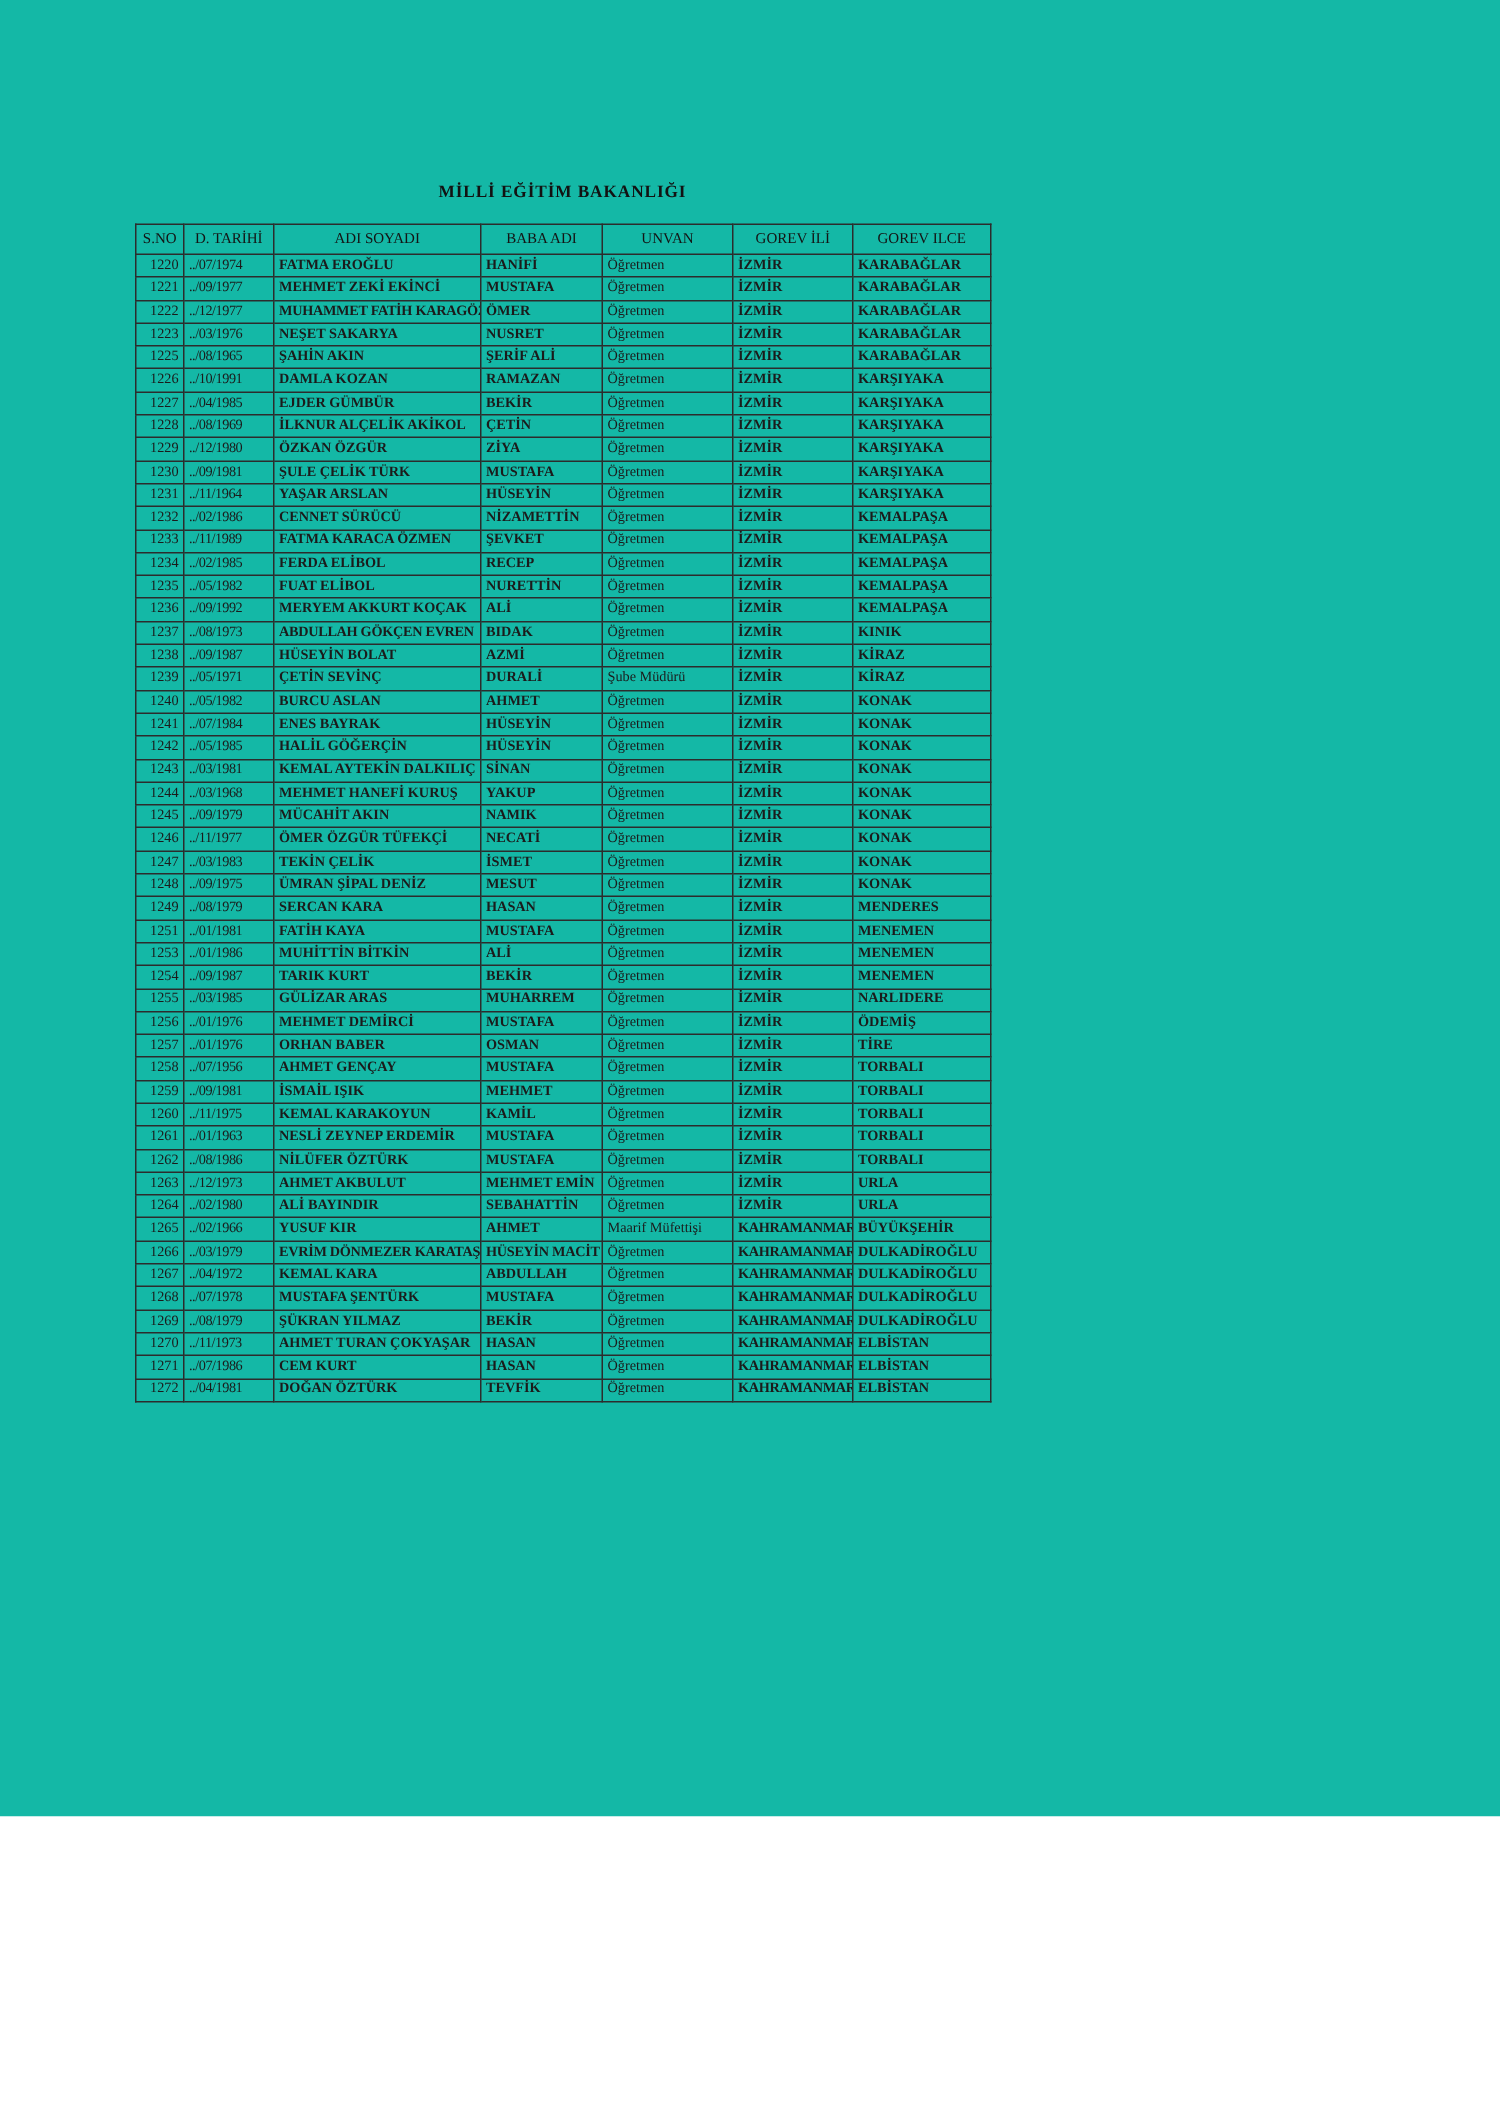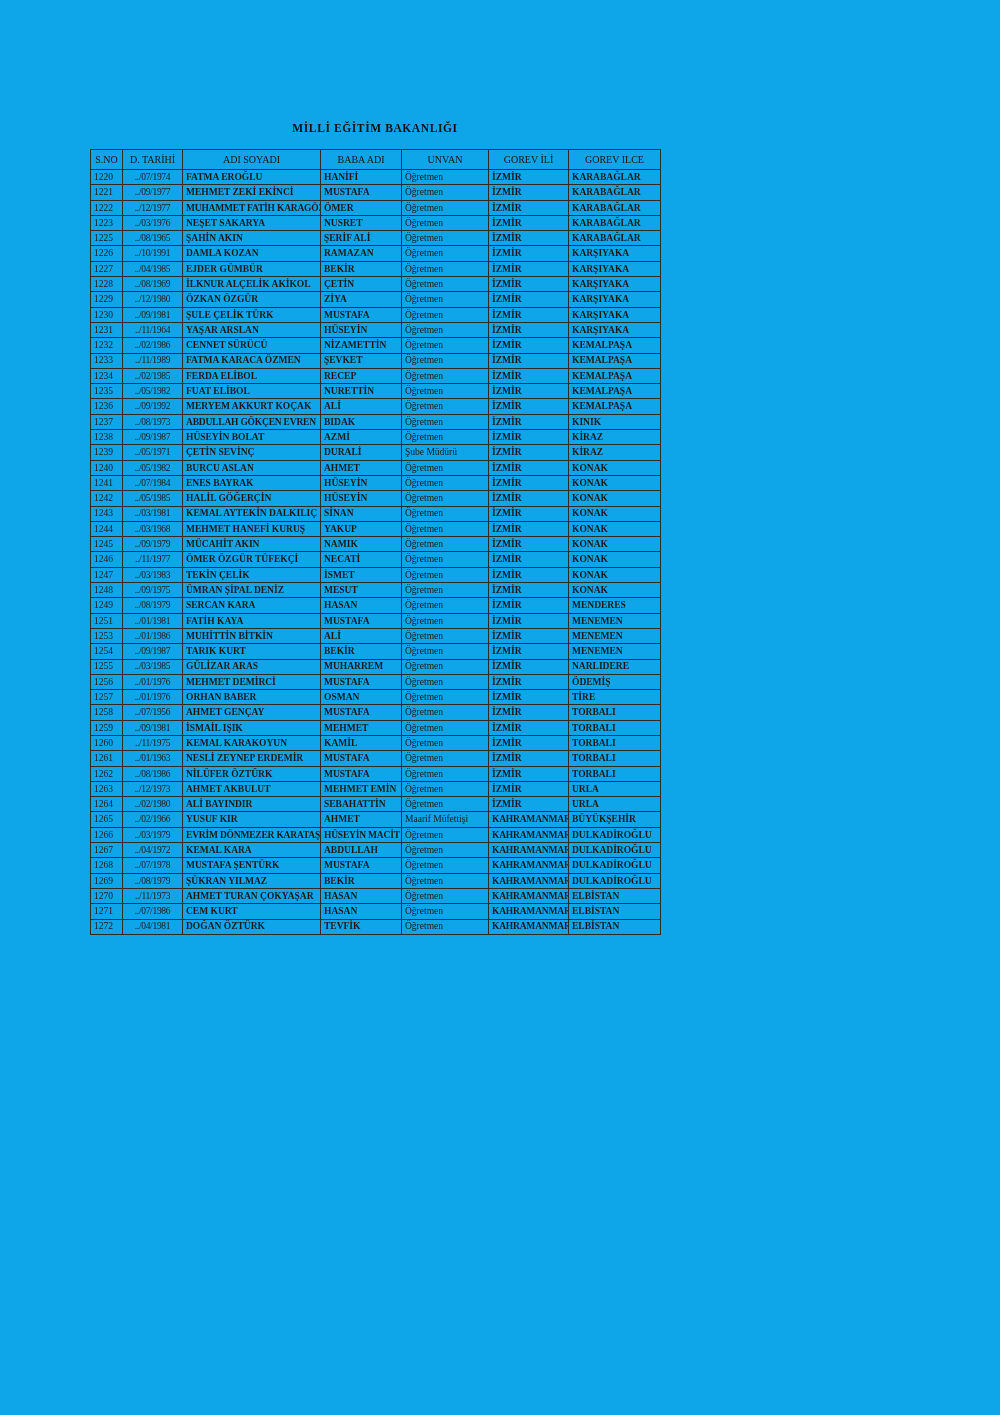--- a/index.html
+++ b/index.html
@@ -3,22 +3,22 @@
 <meta charset="utf-8">
 <style>
   html, body {
     margin: 0;
     padding: 0;
     background: #ffffff;
   }
   .sheet {
     position: relative;
     width: 1000px;
-    height: 1415px;
-    background: #0ea5e9;
+    height: 1211px;
+    background: #14b8a6;
     overflow: hidden;
     font-family: "Liberation Serif", "DejaVu Serif", serif;
     color: #161616;
   }
   .doc {
     position: absolute;
     left: 90px;
     top: 122px;
     width: 570px;
   }
@@ -51,22 +51,22 @@
     font-weight: 400;
     text-align: center;
     color: #141414;
   }
   table.roster td {
     height: 14.3px;
     font-size: 9.5px;
     line-height: 1.1;
     color: #1b1b1b;
   }
-  td.c-sno { text-align: left; padding: 0 1px; }
-  td.c-dtarihi { letter-spacing: -0.3px; text-align: center; }
+  td.c-sno { text-align: right; padding: 0 1px; }
+  td.c-dtarihi { letter-spacing: -0.3px; }
   td.c-adi-soyadi, td.c-baba-adi, td.c-gorev-ili, td.c-gorev-ilce {
     font-weight: 600;
   }
   td.c-unvan { color: #333; }
   td.small {
     font-size: 7.6px;
     letter-spacing: -0.2px;
   }
 </style>
 </head>

